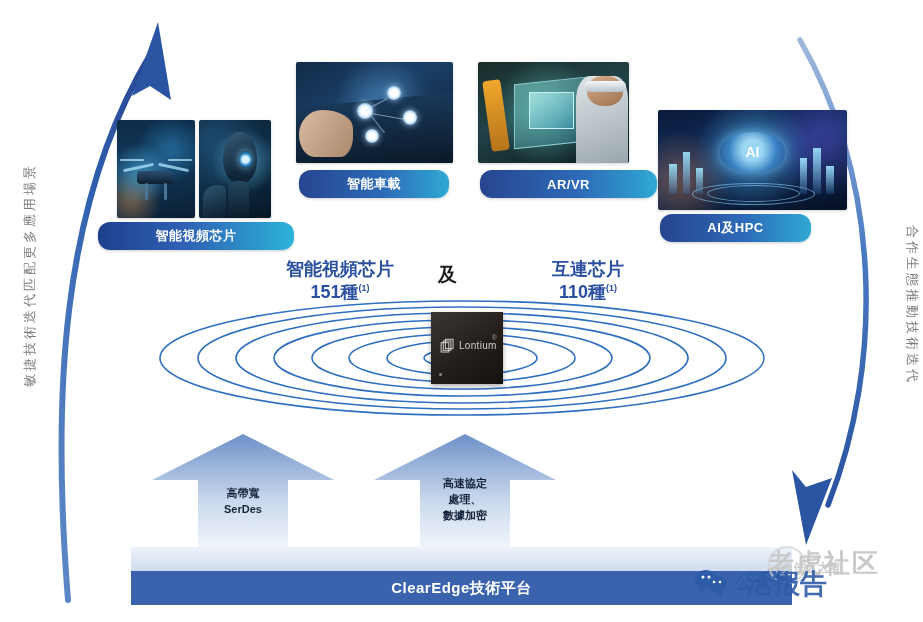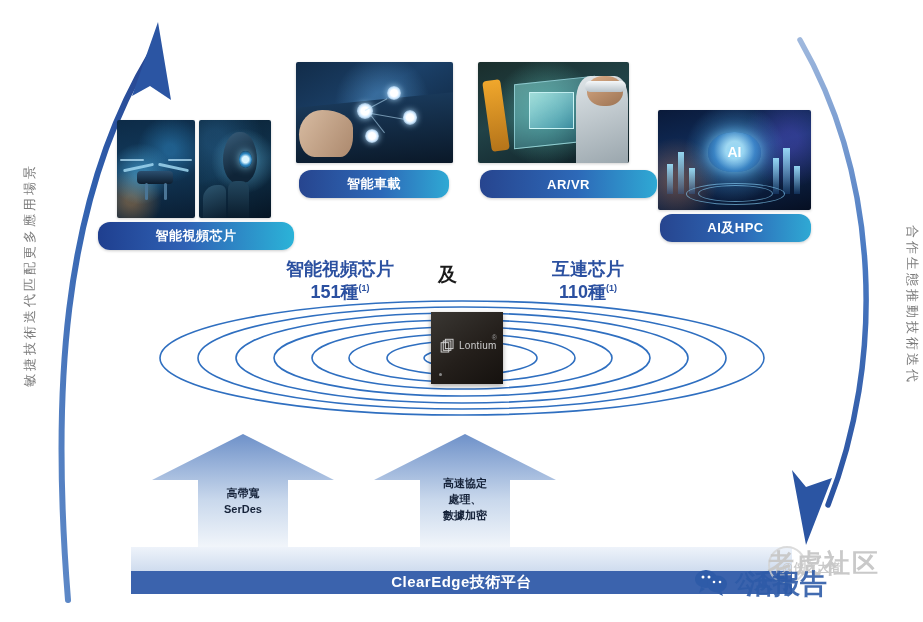--- a/index.html
+++ b/index.html
@@ -174,21 +174,21 @@
     position:absolute;width:100%;text-align:center;top:54px;
     font-size:11px;font-weight:bold;color:#16233a;line-height:1.45;
   }
 
   
   .platform-top{
     position:absolute;left:131px;top:547px;width:661px;height:24px;
     background:linear-gradient(180deg,#eef3fa 0%,#cfdcee 100%);
   }
   .platform{
-    position:absolute;left:131px;top:571px;width:661px;height:23px;
+    position:absolute;left:131px;top:571px;width:661px;height:34px;
     background:#3b63ad;display:flex;align-items:center;justify-content:center;
     color:#ffffff;font-size:15px;font-weight:bold;letter-spacing:.5px;
   }
 
   
   .wm-wechat{position:absolute;left:694px;top:568px;display:flex;
     align-items:center;gap:7px;}
   .wm-wechat .txt{font-size:19px;color:#2e5ba8;font-weight:bold;opacity:.92;}
   .wm-faint{position:absolute;color:#c9c9c9;font-weight:bold;}
   .wm-faint.a{left:768px;top:546px;font-size:26px;letter-spacing:2px;}
@@ -269,21 +269,21 @@
     <div class="ph-inner">
       <div class="vr-robotarm"></div>
       <div class="vr-panel"></div>
       <div class="vr-chip"></div>
       <div class="vr-person"></div>
       <div class="vr-head"></div>
       <div class="vr-goggles"></div>
     </div>
   </div>
 
-  <div class="photo ph-ai" style="left:658px;top:110px;width:153px;height:100px;">
+  <div class="photo ph-ai" style="left:658px;top:110px;width:153px;height:100px;padding-left:36px;">
     <div class="ph-inner">
       <div class="ai-bar" style="left:6%;height:30%;"></div>
       <div class="ai-bar" style="left:13%;height:42%;"></div>
       <div class="ai-bar" style="left:20%;height:26%;"></div>
       <div class="ai-bar" style="left:75%;height:36%;"></div>
       <div class="ai-bar" style="left:82%;height:46%;"></div>
       <div class="ai-bar" style="left:89%;height:28%;"></div>
       <div class="ai-brain"></div>
       <div class="ai-label">AI</div>
       <div class="ai-ring"></div>

